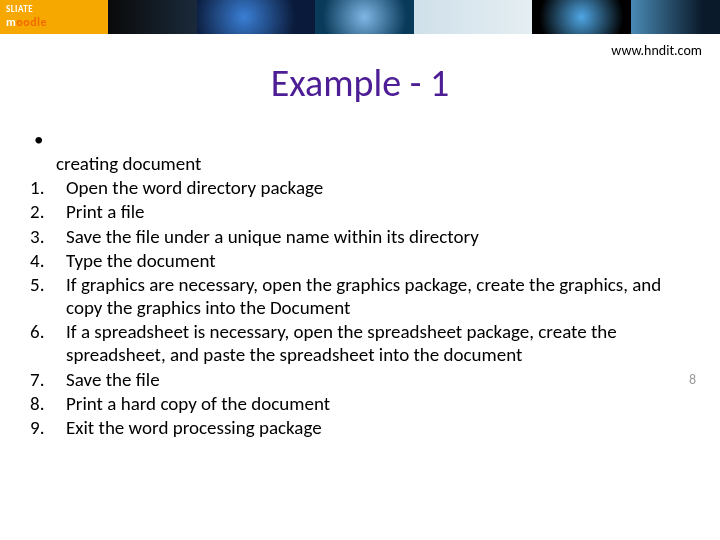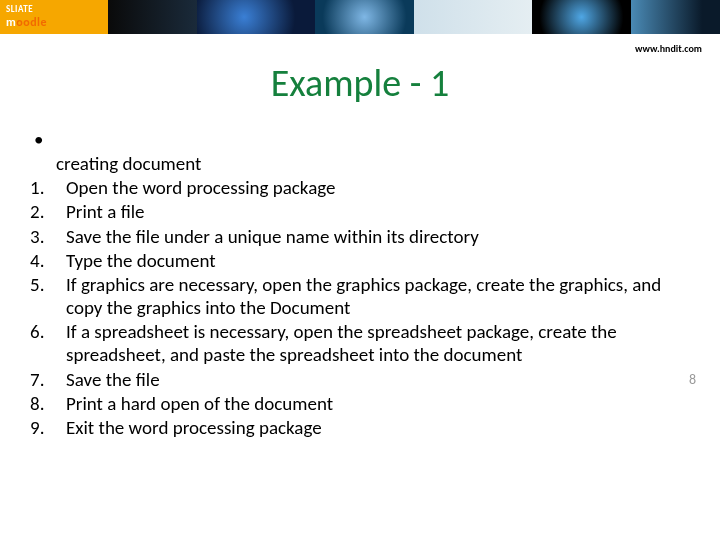--- a/index.html
+++ b/index.html
@@ -10,22 +10,22 @@
   .banner-left-text { font-weight: bold; font-size: 13px; color: #fff; letter-spacing: 0.5px; }
   .banner-left-text .orange { color: #f26a00; }
   .banner-right { flex: 1; height: 34px; display: flex; }
   .banner-seg { height: 34px; }
   .seg-a { flex: 0.9; background: linear-gradient(90deg, #0a0a0a 0%, #1a2a3a 100%); }
   .seg-b { flex: 1.2; background: radial-gradient(circle at 40% 50%, #3a7fd5 0%, #0a1a3a 70%); }
   .seg-c { flex: 1.0; background: radial-gradient(circle at 50% 50%, #7fb7e5 0%, #0a3a5a 80%); }
   .seg-d { flex: 1.2; background: linear-gradient(90deg, #cfe0ea 0%, #e5eef2 100%); }
   .seg-e { flex: 1.0; background: radial-gradient(circle at 50% 50%, #4fa7e5 0%, #000 80%); }
   .seg-f { flex: 0.9; background: linear-gradient(90deg, #4a8ab5 0%, #0a1a2a 80%); }
-  .url { position: absolute; top: 42px; right: 18px; font-size: 10px; font-weight: bold; }
-  .title { text-align: center; font-size: 38px; font-weight: 400; margin-top: 26px; color: #15803d; font-family: Calibri, Arial, sans-serif; }
+  .url { position: absolute; top: 42px; right: 18px; font-size: 14px; font-weight: normal; }
+  .title { text-align: center; font-size: 38px; font-weight: 400; margin-top: 26px; color: #4c1d95; font-family: Calibri, Arial, sans-serif; }
   .content { padding: 22px 28px 0 28px; font-size: 19px; line-height: 1.22; }
   .bullet-row { display: flex; align-items: flex-start; margin-bottom: 1px; }
   .bullet-mark { width: 28px; flex-shrink: 0; text-align: left; padding-left: 6px; }
   .bullet-text { flex: 1; margin-top: 24px; }
   .num-row { display: flex; align-items: flex-start; margin-bottom: 1px; }
   .num-mark { width: 38px; flex-shrink: 0; text-align: left; padding-left: 2px; }
   .num-text { flex: 1; padding-right: 8px; }
   .pagenum { position: absolute; bottom: 14px; right: 24px; font-size: 14px; color: #9a9a9a; }
 </style>
 </head>
@@ -57,21 +57,21 @@
   <div class="title">Example - 1</div>
 
   <div class="content">
     <div class="bullet-row">
       <div class="bullet-mark">•</div>
       <div class="bullet-text">creating document</div>
     </div>
 
     <div class="num-row">
       <div class="num-mark">1.</div>
-      <div class="num-text"> Open the word processing package</div>
+      <div class="num-text"> Open the word directory package</div>
     </div>
     <div class="num-row">
       <div class="num-mark">2.</div>
       <div class="num-text">Print a file</div>
     </div>
     <div class="num-row">
       <div class="num-mark">3.</div>
       <div class="num-text">Save the file under a unique name within its directory</div>
     </div>
     <div class="num-row">
@@ -85,21 +85,21 @@
     <div class="num-row">
       <div class="num-mark">6.</div>
       <div class="num-text"> If a spreadsheet is necessary, open the spreadsheet package, create the spreadsheet, and paste the spreadsheet into the document</div>
     </div>
     <div class="num-row">
       <div class="num-mark">7.</div>
       <div class="num-text">Save the file</div>
     </div>
     <div class="num-row">
       <div class="num-mark">8.</div>
-      <div class="num-text">Print a hard open of the document</div>
+      <div class="num-text">Print a hard copy of the document</div>
     </div>
     <div class="num-row">
       <div class="num-mark">9.</div>
       <div class="num-text">Exit the word processing package</div>
     </div>
   </div>
 
   <div class="pagenum">8</div>
 </div>
 

